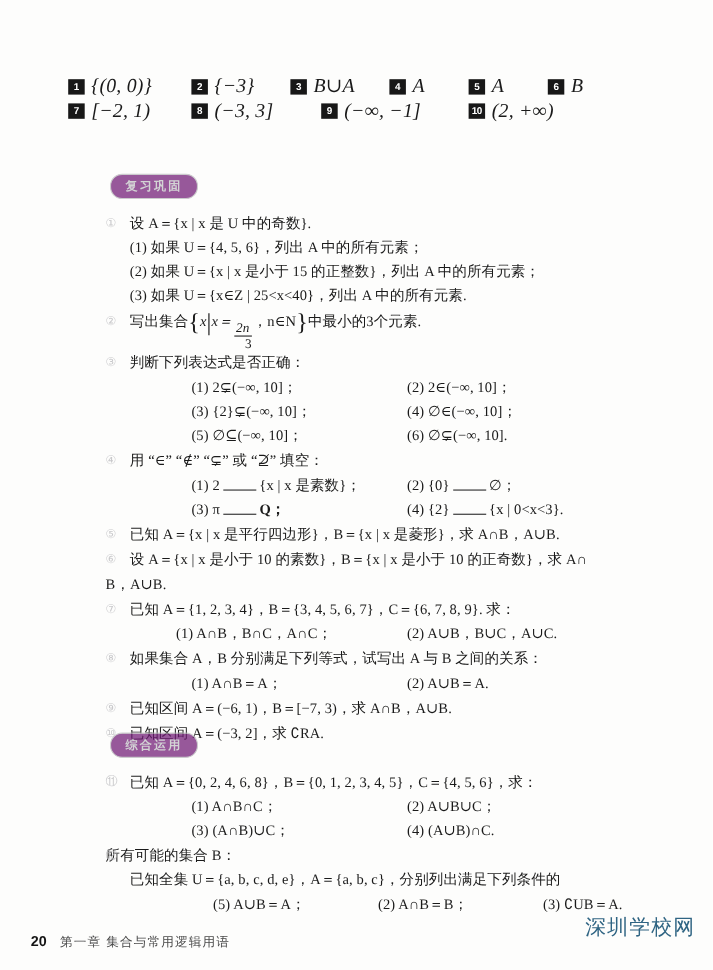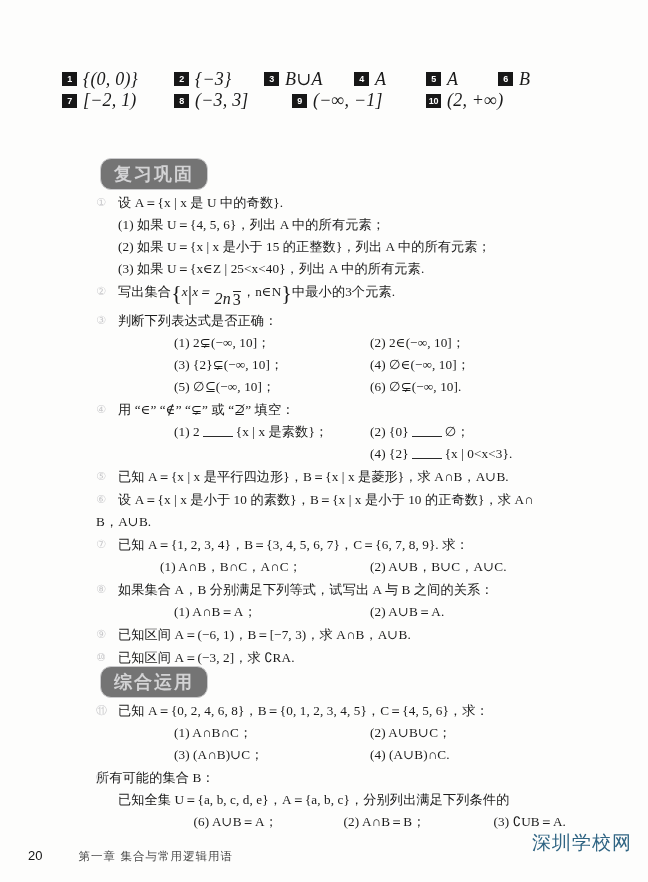--- a/index.html
+++ b/index.html
@@ -69,27 +69,27 @@
   .section-head {
     position: absolute;
     left: 100px;
   }
   .pill {
     display: inline-block;
     border: 1.2px solid #b9b9bb;
     border-radius: 11px;
     padding: 2.5px 13px 3.5px 13px;
     font-family: "DejaVu Sans", sans-serif;
-    font-size: 18px;
+    font-size: 11px;
     font-weight: bold;
     letter-spacing: 2px;
     color: #c3c3c6;
     opacity: 0.72;
     white-space: nowrap;
-    background: #404040;
+    background: #701a75;
   }
 
   
   .ex-list { position: absolute; left: 96px; width: 470px; }
   .ex {
     position: relative;
     display: flex;
     align-items: flex-start;
     margin-bottom: 1px;
   }
@@ -118,24 +118,24 @@
   
   .cols { display: flex; justify-content: flex-end; }
   .cols > .c1 { flex: 0 0 196px; }
   .cols > .c2 { flex: 0 0 196px; }
   .cols3 > .c1 { flex: 0 0 150px; }
   .cols3 > .c2 { flex: 0 0 150px; }
 
   
   .frac {
     display: inline-flex;
-    flex-direction: row;
+    flex-direction: column;
     vertical-align: -0.52em;
     text-align: right;
-    font-size: 16px;
+    font-size: 12px;
     line-height: 1.04;
     margin: 0 1px;
   }
   .frac .den { border-top: 1px solid #222; padding-top: 0px; }
   .frac .num { padding: 0 2px; }
 
   
   .blank {
     display: inline-block;
     width: 30px;
@@ -156,23 +156,23 @@
   .footer {
     position: absolute;
     left: 28px;
     bottom: 18px;
     display: flex;
     align-items: baseline;
   }
   .folio {
     font-family: "Liberation Sans", sans-serif;
     font-size: 13px;
-    font-weight: normal;
+    font-weight: bold;
     color: #141414;
-    margin-right: 36px;
+    margin-right: 12px;
   }
   .chap {
     font-family: "DejaVu Sans", sans-serif;
     font-size: 11.5px;
     color: #4a4a4a;
     letter-spacing: 1px;
   }
 
   
   .watermark {
@@ -290,20 +290,21 @@
 
     <div class="ex">
       <div class="ex-num">④</div>
       <div class="ex-body">
         <div class="ln">用 “∈” “∉” “⊊” 或 “⊉” 填空：</div>
         <div class="ln cols">
           <span class="c1"><span>(1) 2</span><span class="blank"></span><span>{x | x 是素数}；</span></span>
           <span class="c2"><span>(2) {0}</span><span class="blank"></span><span>∅；</span></span>
         </div>
         <div class="ln cols">
+          <span class="c1"><span>(3) π</span><span class="blank"></span><span class="bb">Q；</span></span>
           <span class="c2"><span>(4) {2}</span><span class="blank"></span><span>{x | 0&lt;x&lt;3}.</span></span>
         </div>
       </div>
     </div>
 
     <div class="ex">
       <div class="ex-num">⑤</div>
       <div class="ex-body">
         <div class="ln">已知 A＝{x | x 是平行四边形}，B＝{x | x 是菱形}，求 A∩B，A∪B.</div>
       </div>
@@ -375,21 +376,21 @@
         </div>
       </div>
     </div>
 
     <div class="ex">
       <div class="ex-num">⑫</div>
       <div class="ex-body">
         <div class="ln" style="margin-left:-22px">所有可能的集合 B：</div>
         <div class="ln">已知全集 U＝{a, b, c, d, e}，A＝{a, b, c}，分别列出满足下列条件的</div>
         <div class="ln cols cols3">
-          <span class="c1">(6) A∪B＝A；</span>
+          <span class="c1">(5) A∪B＝A；</span>
           <span class="c2">(2) A∩B＝B；</span>
           <span>(3) ∁UB＝A.</span>
         </div>
       </div>
     </div>
 
   </div>
 
   <div class="footer">
     <span class="folio">20</span>

